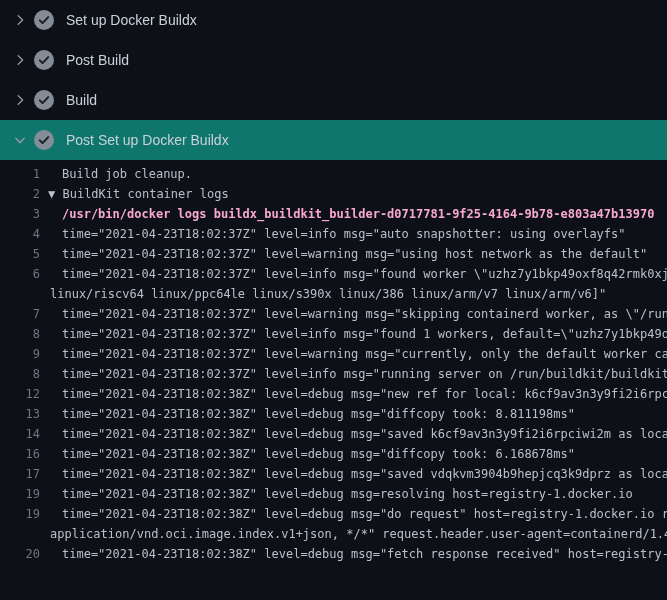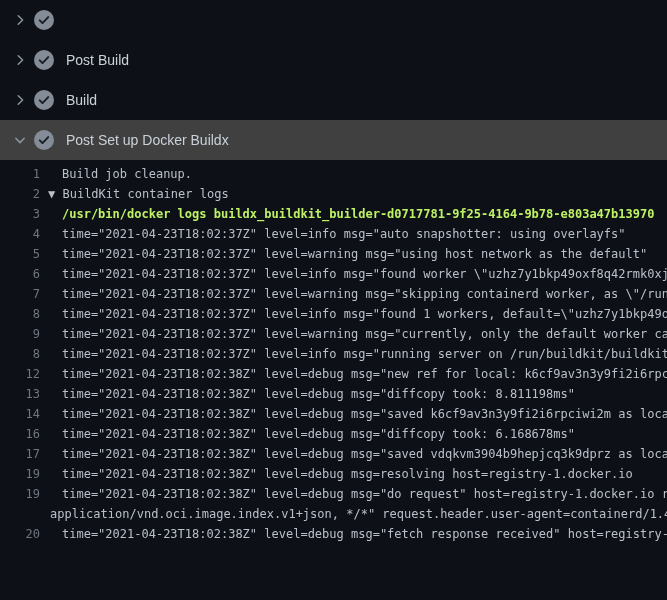--- a/index.html
+++ b/index.html
@@ -12,21 +12,21 @@
   }
   
   .steps { }
   .step-row {
     display:flex; align-items:center;
     height:40px;
     padding-left:12px;
     cursor:pointer;
     box-sizing:border-box;
   }
-  .step-row.expanded { background:#404040; }
+  .step-row.expanded { background:#0f766e; }
   .chev {
     width:16px; height:16px;
     display:flex; align-items:center; justify-content:center;
     flex:none;
   }
   .check {
     width:20px; height:20px;
     margin-left:6px;
     flex:none;
     display:flex; align-items:center; justify-content:center;
@@ -51,21 +51,21 @@
     text-align:right;
     color:#6e7681;
     cursor:pointer;
     user-select:none;
   }
   .content { padding-left:22px; }
   .log-row.group .content { padding-left:8px; cursor:pointer; }
   .log-row.group .marker { display:inline; }
   .log-row.continuation .content { padding-left:10px; }
   .log-row.command .content {
-    color:#bef264;
+    color:#f9a8d4;
     font-weight:bold;
     text-align:right;
   }
 </style>
 </head>
 <body>
 
 <div class="app">
   <div class="steps">
       <div class="step-row">
@@ -73,20 +73,21 @@
           <svg width="14" height="14" viewBox="0 0 16 16">
             <path d="M6 3.2l5 4.8-5 4.8" stroke="#8b949e" stroke-width="1.7" fill="none" stroke-linecap="round" stroke-linejoin="round"></path>
           </svg>
         </span>
         <span class="check">
           <svg width="20" height="20" viewBox="0 0 20 20">
             <circle cx="10" cy="10" r="10" fill="#848d97"></circle>
             <path d="M5.8 10.4l2.7 2.7 5.7-6" stroke="#1b1f24" stroke-width="2" fill="none" stroke-linecap="round" stroke-linejoin="round"></path>
           </svg>
         </span>
+        <span class="step-label">Set up Docker Buildx</span>
       </div>
       <div class="step-row">
         <span class="chev">
           <svg width="14" height="14" viewBox="0 0 16 16">
             <path d="M6 3.2l5 4.8-5 4.8" stroke="#8b949e" stroke-width="1.7" fill="none" stroke-linecap="round" stroke-linejoin="round"></path>
           </svg>
         </span>
         <span class="check">
           <svg width="20" height="20" viewBox="0 0 20 20">
             <circle cx="10" cy="10" r="10" fill="#848d97"></circle>
@@ -124,20 +125,21 @@
         <span class="step-label">Post Set up Docker Buildx</span>
       </div>
     </div>
   <div class="log">
       <div class="log-row normal"><span class="num">1</span><span class="content">Build job cleanup.</span></div>
       <div class="log-row group"><span class="num">2</span><span class="content"><span class="marker">▼</span><span> BuildKit container logs</span></span></div>
       <div class="log-row command"><span class="num">3</span><span class="content">/usr/bin/docker logs buildx_buildkit_builder-d0717781-9f25-4164-9b78-e803a47b13970</span></div>
       <div class="log-row normal"><span class="num">4</span><span class="content">time="2021-04-23T18:02:37Z" level=info msg="auto snapshotter: using overlayfs"</span></div>
       <div class="log-row normal"><span class="num">5</span><span class="content">time="2021-04-23T18:02:37Z" level=warning msg="using host network as the default"</span></div>
       <div class="log-row normal"><span class="num">6</span><span class="content">time="2021-04-23T18:02:37Z" level=info msg="found worker \"uzhz7y1bkp49oxf8q42rmk0xj</span></div>
+      <div class="log-row continuation"><span class="num"></span><span class="content">linux/riscv64 linux/ppc64le linux/s390x linux/386 linux/arm/v7 linux/arm/v6]"</span></div>
       <div class="log-row normal"><span class="num">7</span><span class="content">time="2021-04-23T18:02:37Z" level=warning msg="skipping containerd worker, as \"/run</span></div>
       <div class="log-row normal"><span class="num">8</span><span class="content">time="2021-04-23T18:02:37Z" level=info msg="found 1 workers, default=\"uzhz7y1bkp49o</span></div>
       <div class="log-row normal"><span class="num">9</span><span class="content">time="2021-04-23T18:02:37Z" level=warning msg="currently, only the default worker ca</span></div>
       <div class="log-row normal"><span class="num">8</span><span class="content">time="2021-04-23T18:02:37Z" level=info msg="running server on /run/buildkit/buildkit</span></div>
       <div class="log-row normal"><span class="num">12</span><span class="content">time="2021-04-23T18:02:38Z" level=debug msg="new ref for local: k6cf9av3n3y9fi2i6rpc</span></div>
       <div class="log-row normal"><span class="num">13</span><span class="content">time="2021-04-23T18:02:38Z" level=debug msg="diffcopy took: 8.811198ms"</span></div>
       <div class="log-row normal"><span class="num">14</span><span class="content">time="2021-04-23T18:02:38Z" level=debug msg="saved k6cf9av3n3y9fi2i6rpciwi2m as loca</span></div>
       <div class="log-row normal"><span class="num">16</span><span class="content">time="2021-04-23T18:02:38Z" level=debug msg="diffcopy took: 6.168678ms"</span></div>
       <div class="log-row normal"><span class="num">17</span><span class="content">time="2021-04-23T18:02:38Z" level=debug msg="saved vdqkvm3904b9hepjcq3k9dprz as loca</span></div>
       <div class="log-row normal"><span class="num">19</span><span class="content">time="2021-04-23T18:02:38Z" level=debug msg=resolving host=registry-1.docker.io</span></div>

